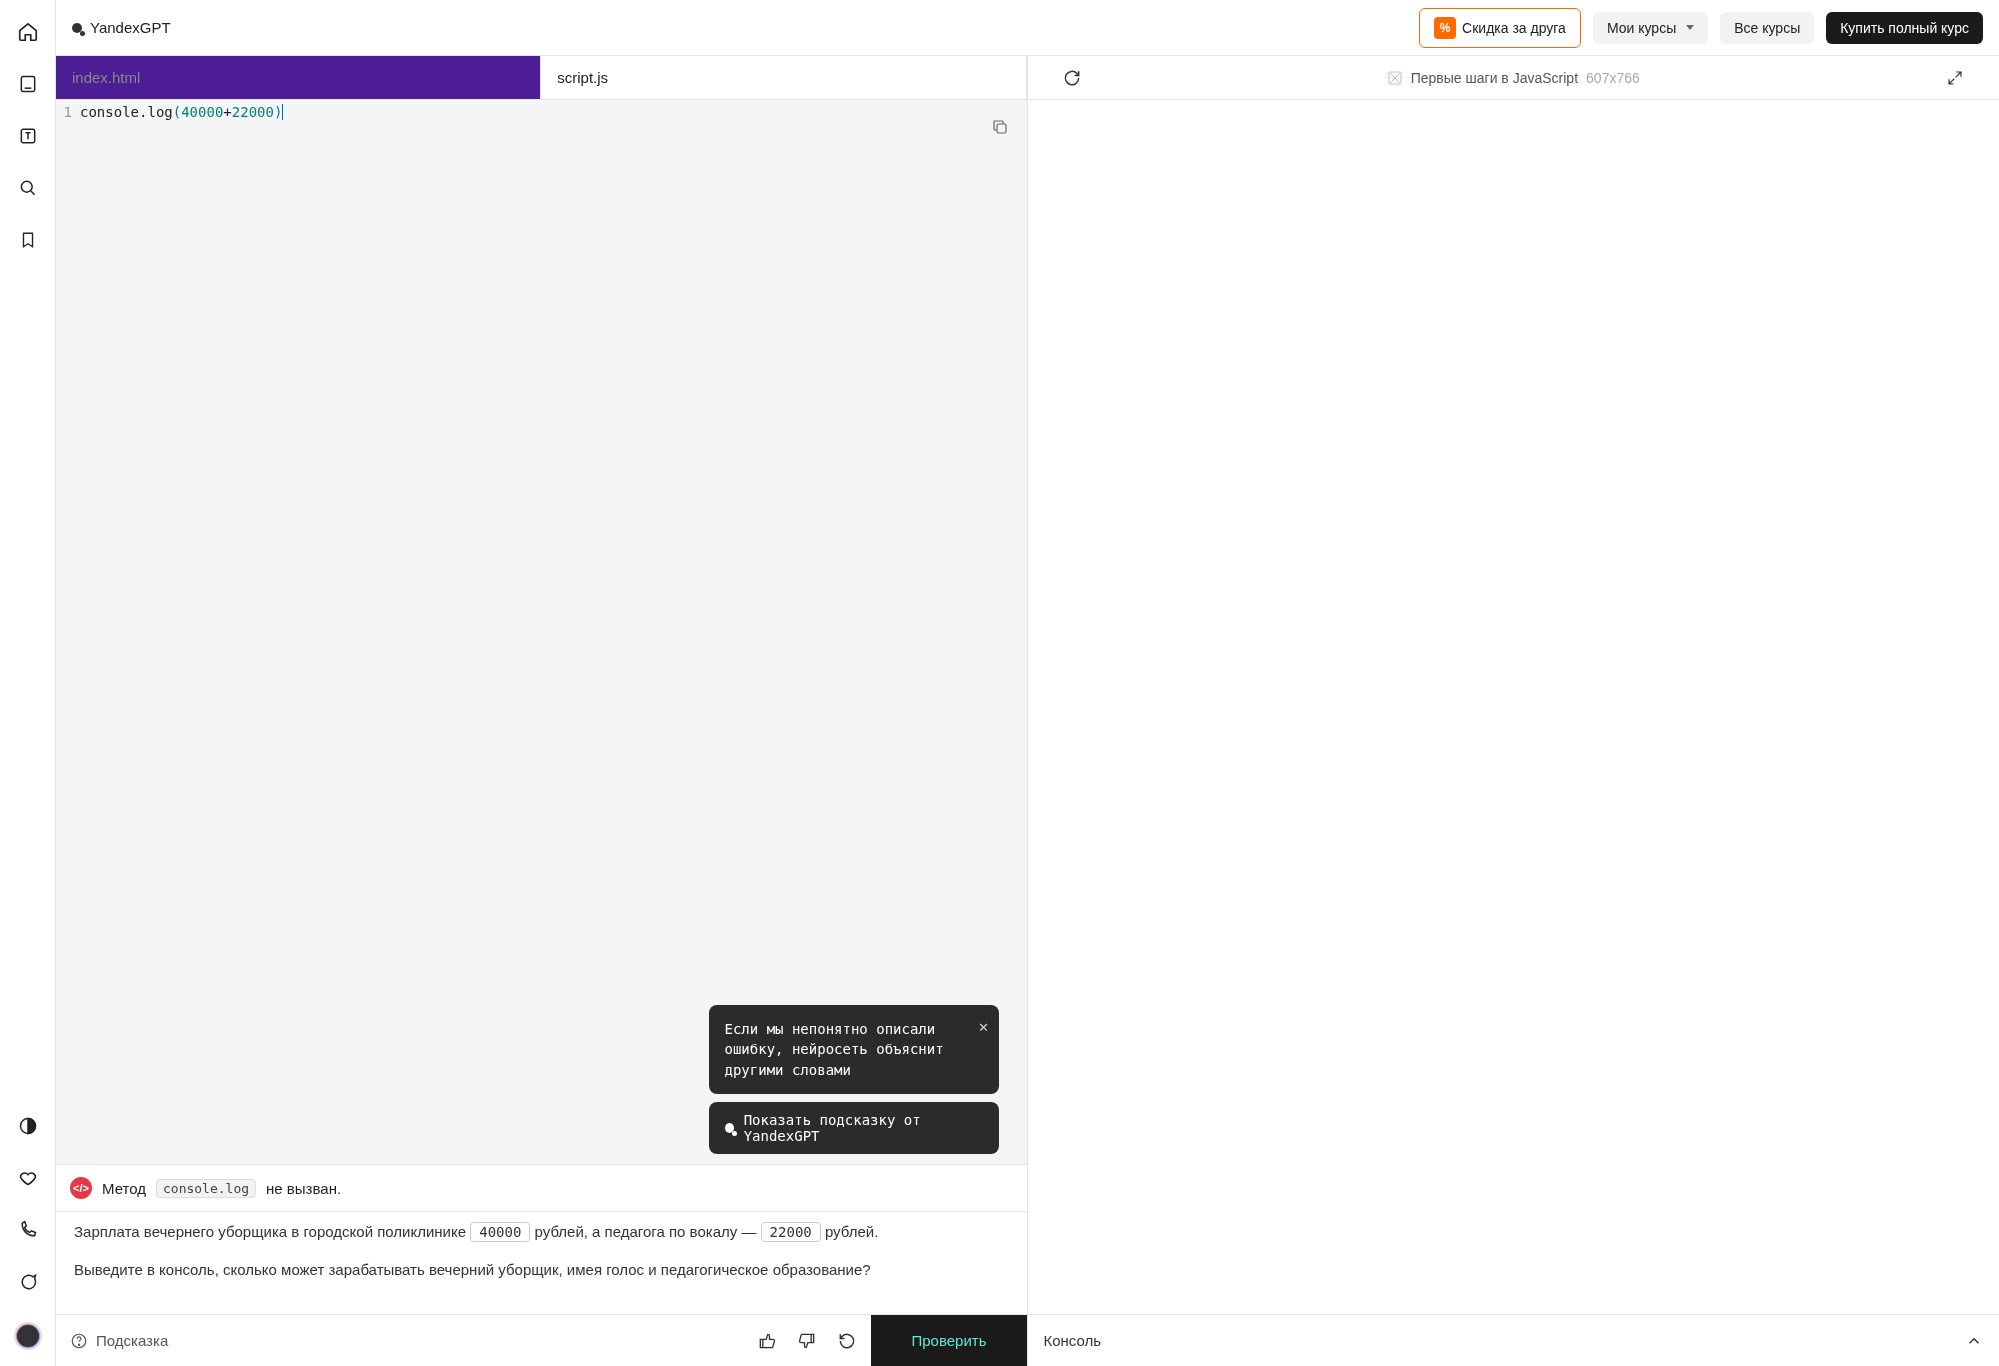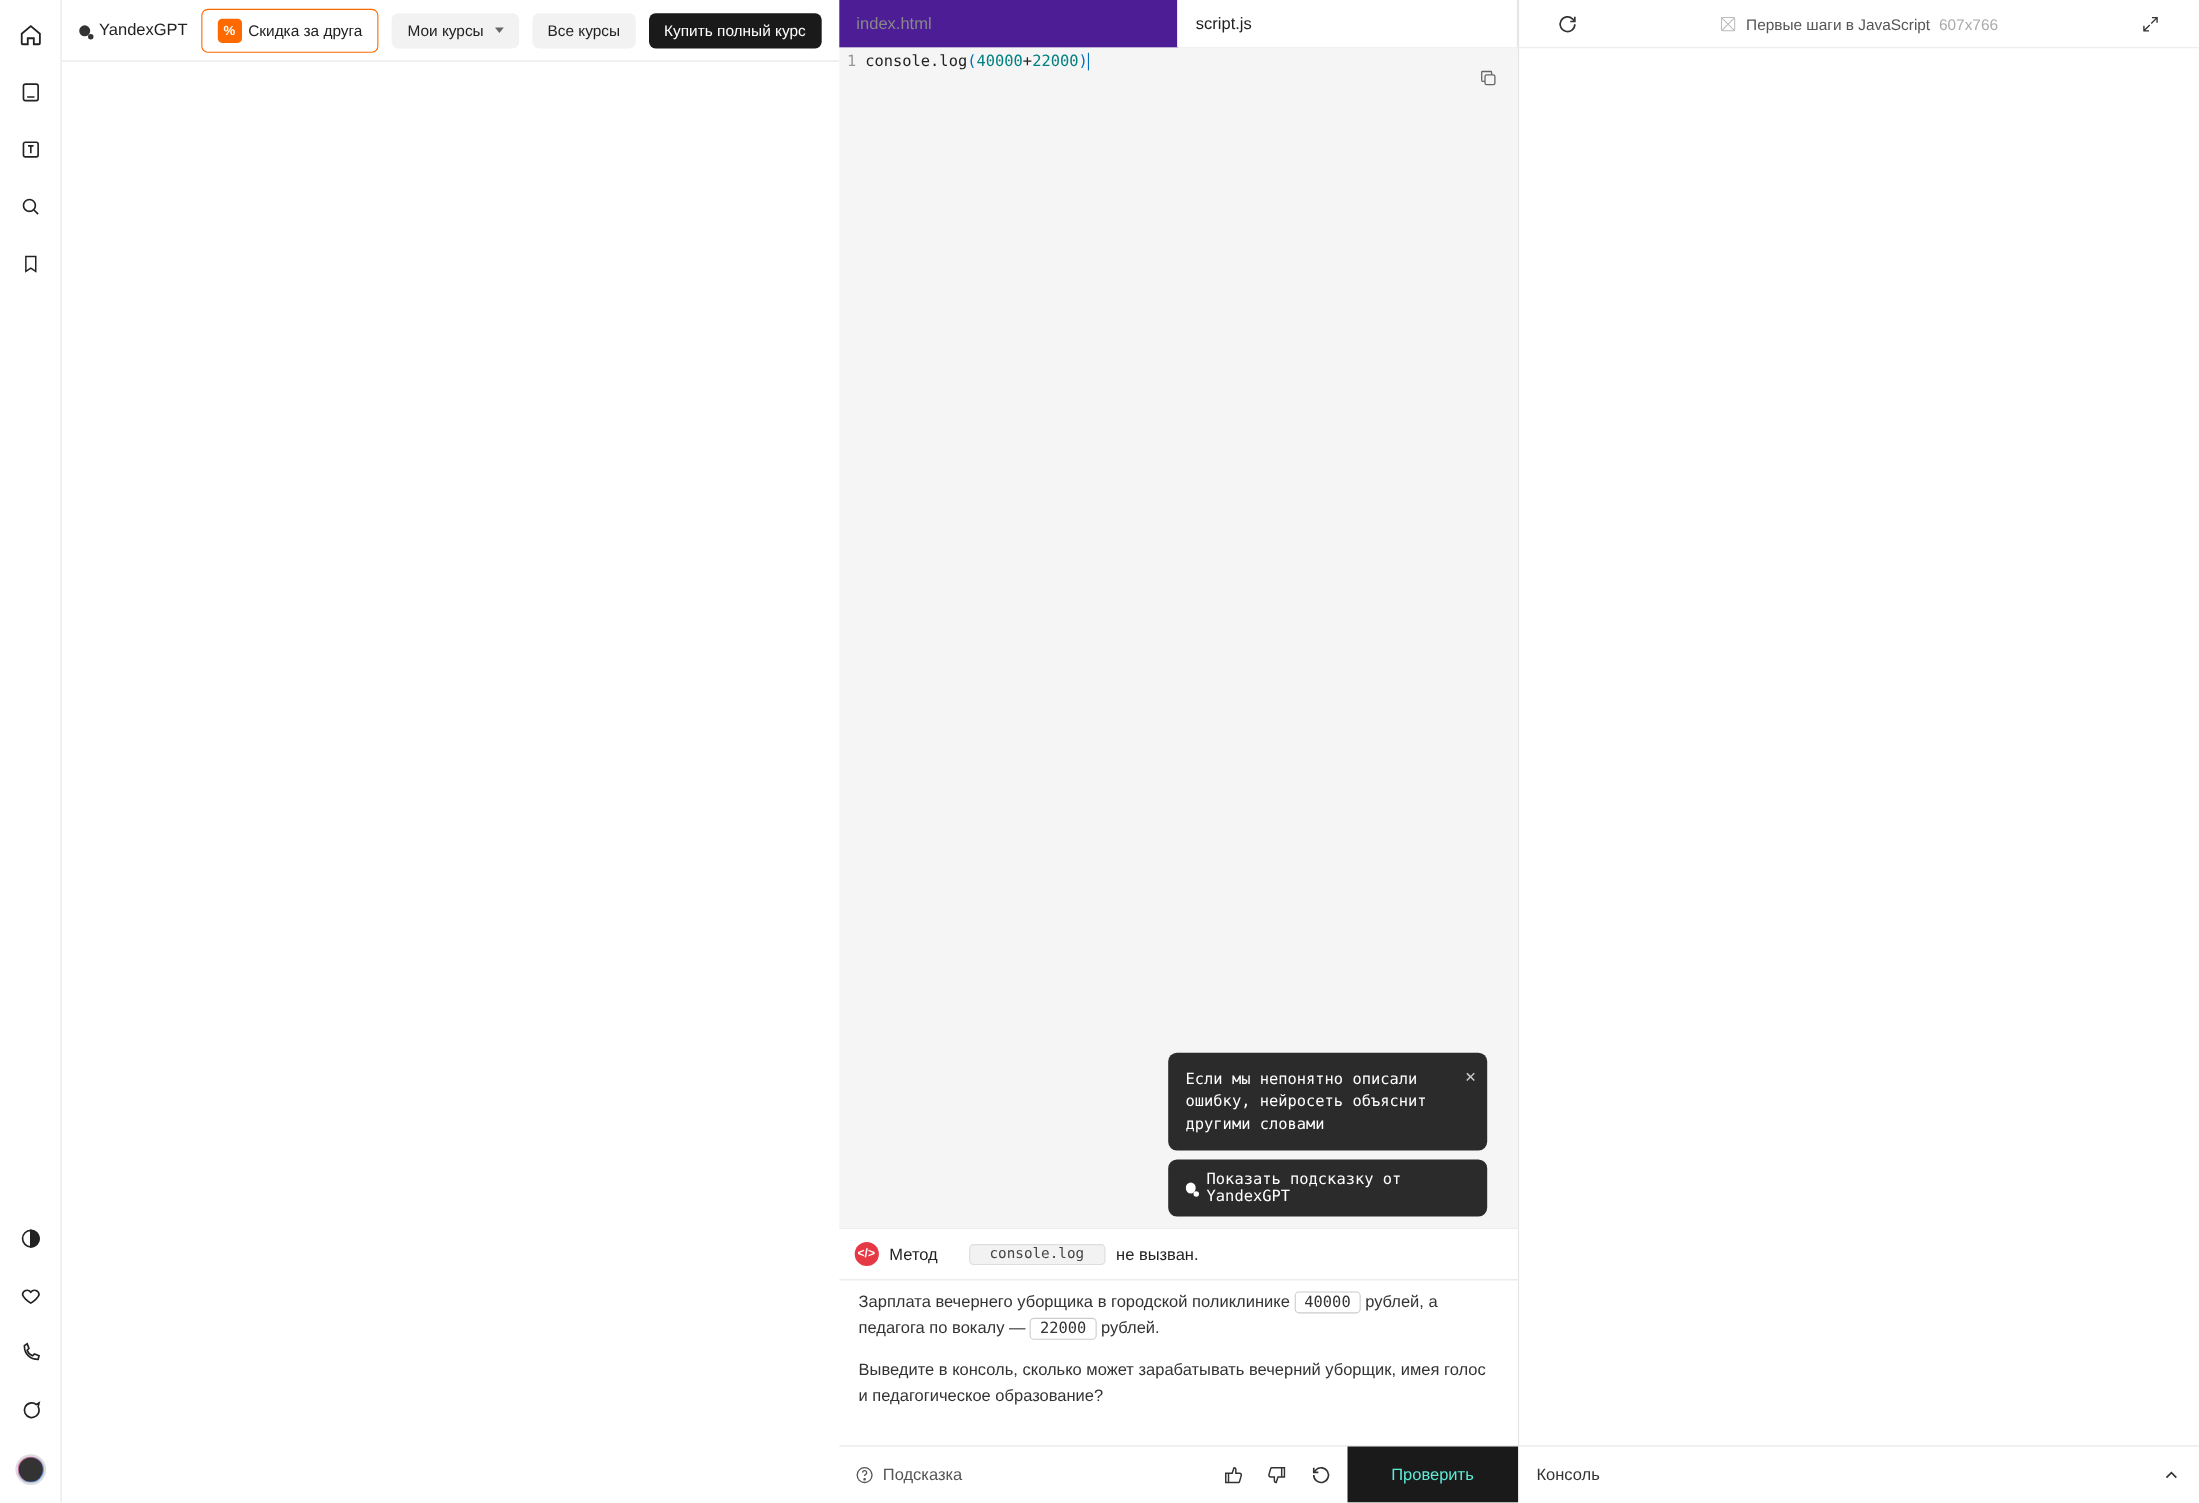--- a/index.html
+++ b/index.html
@@ -4,21 +4,21 @@
 <style>
 * { box-sizing: border-box; margin: 0; padding: 0; }
 body { font-family: -apple-system, BlinkMacSystemFont, "Segoe UI", Arial, sans-serif; font-size: 14px; color: #222; background: #fff; }
 .app { display: flex; height: 100vh; }
 .sidebar-nav { width: 56px; border-right: 1px solid #e5e5e5; display: flex; flex-direction: column; align-items: center; padding-top: 20px; gap: 28px; }
 .sidebar-nav .nav-item { width: 24px; height: 24px; display: flex; align-items: center; justify-content: center; color: #222; cursor: pointer; }
 .sidebar-nav .spacer { flex: 1; }
 .sidebar-nav .avatar { width: 28px; height: 28px; border-radius: 50%; background: linear-gradient(135deg,#ff6b9d,#4facfe); margin-bottom: 16px; border: 2px solid #ddd; padding: 1px; display:flex; align-items:center; justify-content:center; }
 .sidebar-nav .avatar-inner { width:100%; height:100%; border-radius:50%; background:#333; }
 
-.main { flex: 1; display: flex; flex-direction: row; }
+.main { flex: 1; display: flex; flex-direction: column; }
 .topbar { height: 56px; display: flex; align-items: center; padding: 0 16px; border-bottom: 1px solid #e5e5e5; gap: 12px; }
 .topbar-left { display: flex; align-items: center; gap: 8px; flex: 1; }
 .gpt-dot { width: 10px; height: 10px; border-radius: 50%; background: #333; position: relative; }
 .gpt-dot::after { content:''; position:absolute; right:-3px; bottom:-3px; width:5px; height:5px; background:#333; border-radius:50%; }
 .gpt-label { font-size: 15px; color: #222; }
 .btn { border: none; border-radius: 6px; padding: 8px 14px; font-size: 14px; cursor: pointer; background: #f2f2f2; color: #222; display:inline-flex; align-items:center; gap:6px; }
 .btn-friend { background: #fff; border: 1px solid #ff6a00; color: #222; }
 .btn-friend .pct { width: 22px; height: 22px; background: #ff6a00; border-radius: 4px; display:inline-flex; align-items:center; justify-content:center; color:#fff; font-size:12px; font-weight:bold; }
 .btn-dark { background: #1a1a1a; color: #fff; }
 .chevron-down { display:inline-block; width:0; height:0; border-left:4px solid transparent; border-right:4px solid transparent; border-top:5px solid #666; margin-left:4px; }
@@ -41,21 +41,21 @@
 
 .tooltip-stack { position:absolute; right:28px; bottom:10px; display:flex; flex-direction:column; gap:8px; max-width:290px; }
 .tooltip-dark { background:#2b2b2b; color:#fff; border-radius:8px; padding:14px 36px 14px 16px; font-size:14px; line-height:1.45; position:relative; }
 .tooltip-dark .close { position:absolute; top:10px; right:10px; color:#ccc; cursor:pointer; font-size:16px; }
 .hint-btn-dark { background:#2b2b2b; color:#fff; border-radius:8px; padding:10px 16px; font-size:14px; display:flex; align-items:center; gap:10px; cursor:pointer; }
 .hint-btn-dark .dot { width:10px; height:10px; border-radius:50%; background:#fff; position:relative; }
 .hint-btn-dark .dot::after { content:''; position:absolute; right:-3px; bottom:-3px; width:5px; height:5px; background:#fff; border-radius:50%; }
 
 .error-bar { display:flex; align-items:center; gap:10px; padding:12px 14px; border-top:1px solid #e5e5e5; border-bottom:1px solid #e5e5e5; font-size:15px; }
 .error-badge { width:22px; height:22px; background:#e63946; border-radius:50%; display:flex; align-items:center; justify-content:center; color:#fff; font-size:11px; font-weight:bold; }
-.code-chip { font-family:'Menlo','Consolas',monospace; background:#f2f2f2; border:1px solid #ddd; border-radius:4px; padding:1px 18px; font-size:13px; color:#444;margin-left:18px; }
+.code-chip { font-family:'Menlo','Consolas',monospace; background:#f2f2f2; border:1px solid #ddd; border-radius:4px; padding:1px 6px; font-size:13px; color:#444; }
 
 .task-panel { border-top:none; }
 .task-header { display:flex; align-items:center; padding:16px 22px 8px 22px; }
 .task-title { font-size:17px; font-weight:600; flex:1; }
 .task-progress { color:#222; font-size:15px; margin-right:14px; }
 .task-chevron { cursor:pointer; color:#222; }
 .task-body { padding:8px 18px 18px 18px; font-size:15px; line-height:1.6; color:#333; }
 .task-body .chip { font-family:'Menlo','Consolas',monospace; background:#fff; border:1px solid #ccc; border-radius:4px; padding:1px 8px; font-size:14px; }
 .task-body p { margin-bottom:14px; }
 

